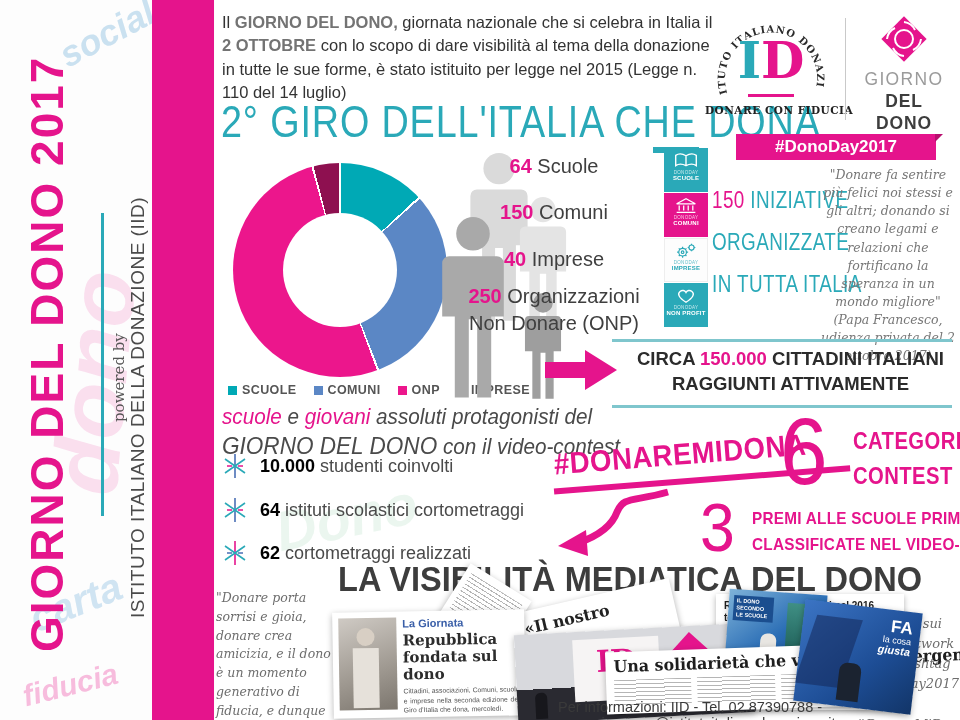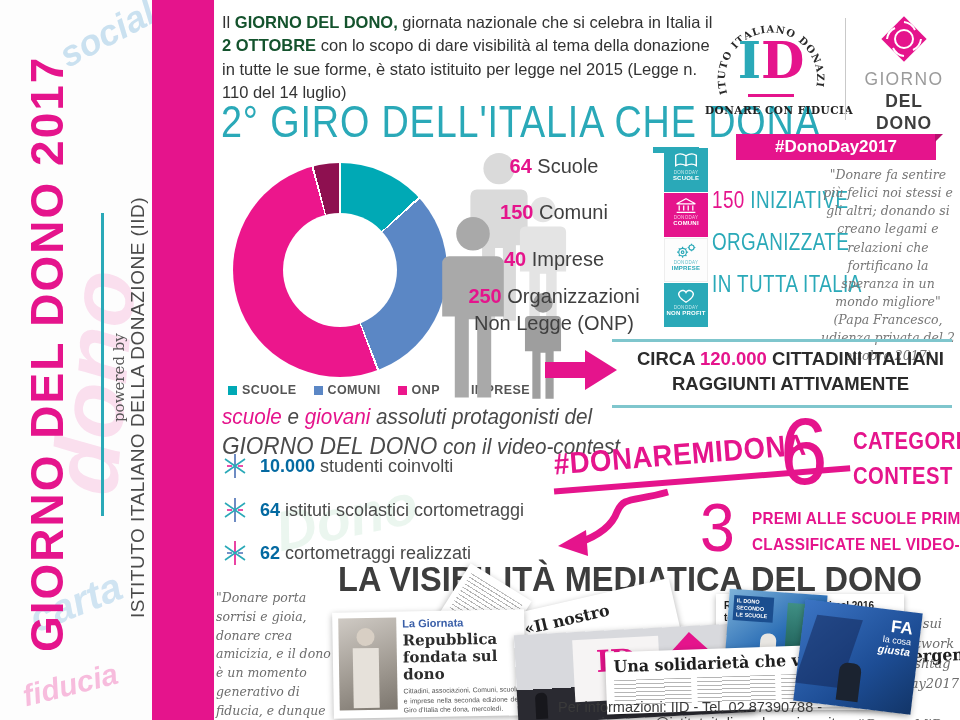--- a/index.html
+++ b/index.html
@@ -19,21 +19,21 @@
     font-size:46px; font-weight:bold; color:#e5148c; letter-spacing:2px; white-space:nowrap; }
   .side-line { position:absolute; left:101px; top:213px; width:3px; height:303px; background:#2aa9b8; }
   .side-powered { position:absolute; left:110px; top:422px; width:110px; transform:rotate(-90deg); transform-origin:0 0;
     font-family:"DejaVu Serif", serif; font-size:15px; color:#555; white-space:nowrap; }
   .side-org { position:absolute; left:127px; top:618px; width:470px; transform:rotate(-90deg); transform-origin:0 0;
     font-size:19px; color:#4a4a4a; letter-spacing:.5px; white-space:nowrap; }
   .side-bar { position:absolute; left:152px; top:0; width:62px; height:720px; background:#e5148c; }
 
   
   .intro { position:absolute; left:222px; top:11px; width:498px; font-size:16.5px; line-height:1.42; color:#333; }
-  .intro b { color:#14532d;text-align:right; }
+  .intro b { color:#737373;text-align:right; }
   .page-title { position:absolute; left:221px; top:96px; font-size:45px; font-weight:normal; color:#2aa9b8;
     white-space:nowrap; transform:scaleX(.84); transform-origin:left; letter-spacing:1px; }
   .title-underline { position:absolute; left:653px; top:147px; width:46px; height:6px; background:#2aa9b8; }
 
   
   .logo-block { position:absolute; left:705px; top:6px; width:250px; height:128px; }
   .iid-arc { position:absolute; left:0; top:0; width:132px; height:120px; }
   .iid-arc text { fill:#2b2b2b; font-family:"DejaVu Serif", serif; font-weight:bold; }
   .iid-letters { position:absolute; left:0; top:30px; width:132px; text-align:center;
     font-family:"DejaVu Serif", serif; font-size:50px; font-weight:bold; line-height:1; }
@@ -97,21 +97,21 @@
 
   
   .contest-intro { position:absolute; left:222px; top:403px; font-style:italic; color:#4a4a4a;
     transform:scaleX(.94); transform-origin:left; white-space:nowrap; }
   .ci-l1 { font-size:22px; line-height:1.3; }
   .ci-l2 { font-size:22px; }
   .ci-caps { font-size:24px; }
   .ci-pink { color:#e5148c; }
   .bullet { position:absolute; left:222px; display:flex; align-items:center; gap:12px; font-size:18px; color:#4a4a4a; }
   .b1 { top:452px; } .b2 { top:496px; } .b3 { top:539px; }
-  .bullet .num { color:#0369a1; font-weight:bold; }
+  .bullet .num { color:#000000; font-weight:bold; }
 
   
   .hashtag-wrap { position:absolute; left:552px; top:436px; transform:rotate(-4.5deg); border-bottom:6px solid #e5148c;
     padding:0 20px 7px 2px; }
   .hashtag-text { font-size:30px; font-weight:bold; color:#e5148c; letter-spacing:.5px; display:inline-block;
     transform:scaleX(.92); transform-origin:left; white-space:nowrap; }
   .hook-arrow { position:absolute; left:556px; top:488px; }
   .cat-num { position:absolute; left:780px; top:404px; font-size:95px; color:#e5148c; line-height:1;
     transform:scaleX(.9); transform-origin:left; }
   .cat-lines { position:absolute; left:853px; top:424px; font-size:23px; font-weight:bold; color:#e5148c;
@@ -259,21 +259,21 @@
       </g>
     <g fill="#9e9e9e" transform="translate(106,148) scale(0.82)">
         <circle cx="0" cy="12" r="12"></circle>
         <path d="M-17,28 h34 a5 5 0 0 1 5,5 v38 h-9 v58 h-10 v-56 h-6 v56 h-10 v-58 h-9 v-38 a5 5 0 0 1 5,-5 z"></path>
       </g>
   </svg>
 
   <div class="stat-row sr1"><span class="stat-num">64</span> <span>Scuole</span></div>
   <div class="stat-row sr2"><span class="stat-num">150</span> <span>Comuni</span></div>
   <div class="stat-row sr3"><span class="stat-num">40</span> <span>Imprese</span></div>
-  <div class="stat-row sr4"><span class="stat-num">250</span> <span>Organizzazioni</span><br><span>Non Legge (ONP)</span></div>
+  <div class="stat-row sr4"><span class="stat-num">250</span> <span>Organizzazioni</span><br><span>Non Donare (ONP)</span></div>
 
   <div class="tile t1">
     <svg width="24" height="17" viewBox="0 0 28 19">
         <path d="M14,4 C10,1.5 5,1.5 2,3.5 V15.5 c3,-2 8,-2 12,0 c4,-2 9,-2 12,0 V3.5 C23,1.5 18,1.5 14,4 V15.5" fill="none" stroke="#fff" stroke-width="1.6"></path>
       </svg>
     <div class="tile-brand">DONODAY</div>
       <div class="tile-label">SCUOLE</div>
   </div>
   <div class="tile t2">
     <svg width="24" height="17" viewBox="0 0 28 20">
@@ -311,21 +311,21 @@
 
   <div class="pope-quote">
     <span>"Donare fa sentire più felici noi stessi e gli altri; donando si creano legami e relazioni che fortificano la speranza in un mondo migliore"</span><br><span>(Papa Francesco, udienza privata del 2 ottobre 2017)</span>
   </div>
 
   <div class="divider d1"></div>
   <svg class="big-arrow" width="72" height="44" viewBox="0 0 72 44">
     <polygon points="0,14 40,14 40,2 72,22 40,42 40,30 0,30" fill="#e5148c"></polygon>
   </svg>
   <div class="reach">
-    <span>CIRCA </span><span class="num">120.000</span><span> CITTADINI ITALIANI</span><br><span>RAGGIUNTI ATTIVAMENTE</span>
+    <span>CIRCA </span><span class="num">150.000</span><span> CITTADINI ITALIANI</span><br><span>RAGGIUNTI ATTIVAMENTE</span>
   </div>
   <div class="divider d2"></div>
 
   <div class="contest-intro">
     <div class="ci-l1"><span class="ci-pink">scuole</span><span> e </span><span class="ci-pink">giovani</span><span> assoluti protagonisti del</span></div>
     <div class="ci-l2"><span class="ci-caps">GIORNO DEL DONO</span><span> con il video-contest</span></div>
   </div>
 
   <div class="bullet b1">
     <svg width="26" height="28" viewBox="0 0 26 28">

